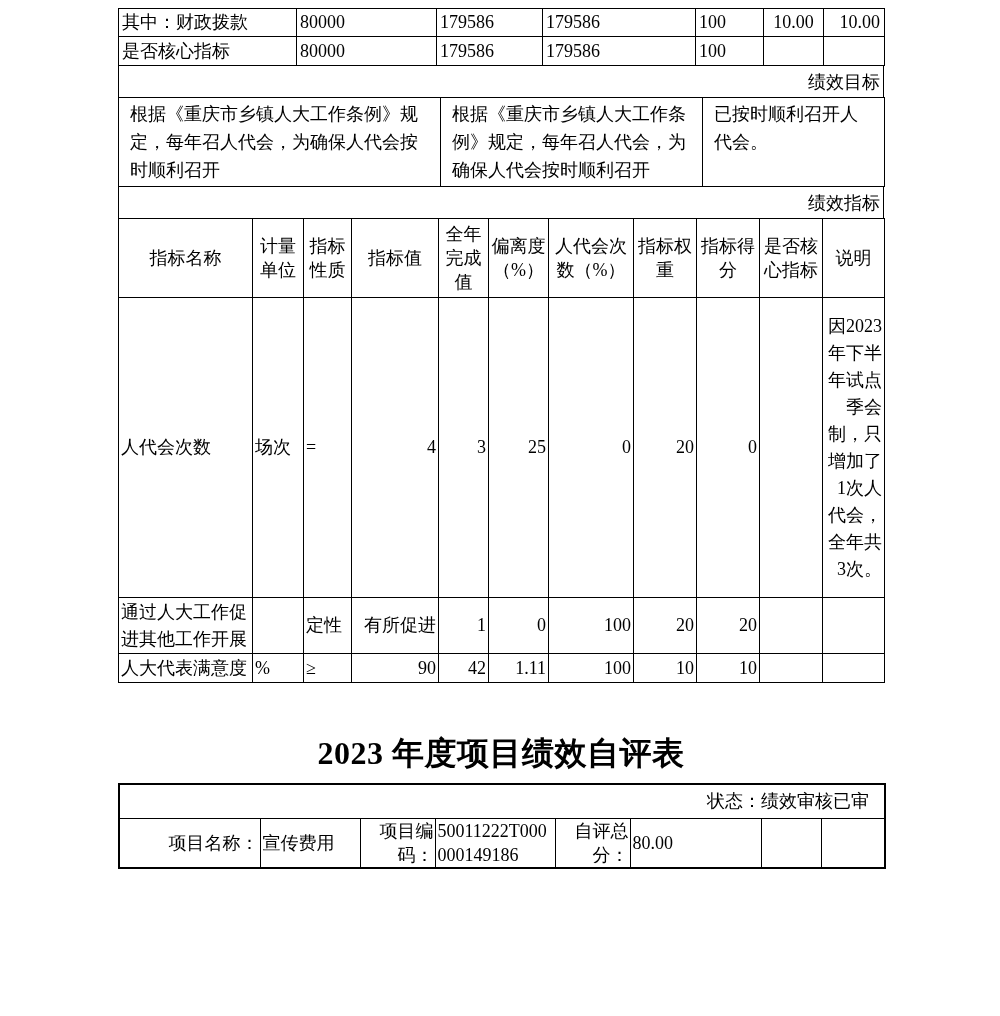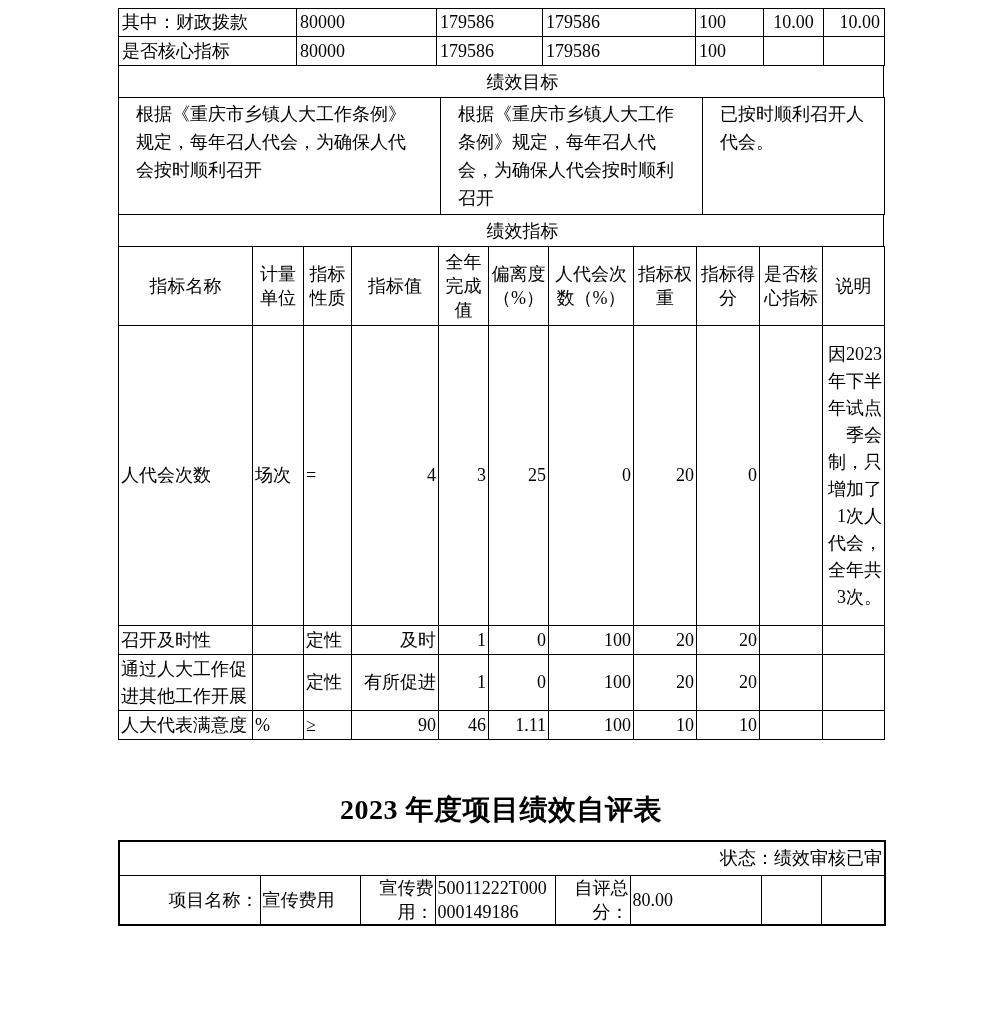--- a/index.html
+++ b/index.html
@@ -16,33 +16,33 @@
   .doc > table.tbl:first-child{margin-top:8px;}
   td{
     border:1px solid #000;
     font-size:18px;line-height:27px;
     padding:0 3px;vertical-align:middle;
     word-break:break-all;overflow:hidden;
   }
   .lft{text-align:left;}
   .rgt{text-align:right;padding-right:4px;}
   .ctr{text-align:center;}
-  .banner td{text-align:center;height:31px;line-height:30px;padding-left:46px;}
+  .banner td{text-align:right;height:31px;line-height:30px;padding-left:46px;}
   .ghdr td{text-align:center;line-height:25px;}
-  .gtxt td{line-height:28px;padding:2px 17px;vertical-align:top;}
+  .gtxt td{line-height:28px;padding:2px 11px;vertical-align:top;}
   .ihdr td{text-align:center;line-height:24px;padding:0 2px;}
   .ind td{padding:0 2px;}
   .note-cell{line-height:27px;text-align:right;vertical-align:middle;}
   .title{
-    text-align:center;font-size:28px;font-weight:bold;
+    text-align:center;font-size:32px;font-weight:bold;
     line-height:38px;margin:51px 0 12px 0;
     letter-spacing:0.5px;
   }
   table.bottom{border:2px solid #000;}
-  .status-cell{text-align:right;padding-right:2px;height:33px;}
+  .status-cell{text-align:right;padding-right:15px;height:33px;}
   .lbl{text-align:right;padding:0 1px 0 3px;line-height:24px;}
   .val{text-align:left;padding:0 2px;line-height:24px;}
 </style>
 </head>
 <body>
 
 <div class="doc">
 
   <table class="tbl">
     <colgroup>
@@ -141,52 +141,39 @@
       <td class="lft">=</td>
       <td class="rgt">4</td>
       <td class="rgt">3</td>
       <td class="rgt">25</td>
       <td class="rgt">0</td>
       <td class="rgt">20</td>
       <td class="rgt">0</td>
       <td class="ctr"></td>
       <td class="note-cell">因2023年下半年试点季会制，只增加了1次人代会，全年共3次。</td>
     </tr>
-    <tr style="height:29px">
-      <td class="lft">召开及时性</td>
-      <td class="lft"></td>
-      <td class="lft">定性</td>
-      <td class="rgt">及时</td>
-      <td class="rgt">1</td>
-      <td class="rgt">0</td>
-      <td class="rgt">100</td>
-      <td class="rgt">20</td>
-      <td class="rgt">20</td>
-      <td class="ctr"></td>
-      <td class="note-cell"></td>
-    </tr>
     <tr style="height:56px">
       <td class="lft">通过人大工作促进其他工作开展</td>
       <td class="lft"></td>
       <td class="lft">定性</td>
       <td class="rgt">有所促进</td>
       <td class="rgt">1</td>
       <td class="rgt">0</td>
       <td class="rgt">100</td>
       <td class="rgt">20</td>
       <td class="rgt">20</td>
       <td class="ctr"></td>
       <td class="note-cell"></td>
     </tr>
     <tr style="height:29px">
       <td class="lft">人大代表满意度</td>
       <td class="lft">%</td>
       <td class="lft">≥</td>
       <td class="rgt">90</td>
-      <td class="rgt">46</td>
+      <td class="rgt">42</td>
       <td class="rgt">1.11</td>
       <td class="rgt">100</td>
       <td class="rgt">10</td>
       <td class="rgt">10</td>
       <td class="ctr"></td>
       <td class="note-cell"></td>
     </tr>
   </tbody>
     </table>
 
@@ -203,21 +190,21 @@
         <col style="width:60px">
         <col style="width:64px">
     </colgroup>
     <tbody>
         <tr>
       <td colspan="8" class="status-cell">状态：绩效审核已审</td>
     </tr>
     <tr style="height:49px">
       <td class="lbl">项目名称：</td>
       <td class="val">宣传费用</td>
-      <td class="lbl">宣传费用：</td>
+      <td class="lbl">项目编码：</td>
       <td class="val">50011222T000000149186</td>
       <td class="lbl">自评总分：</td>
       <td class="val">80.00</td>
       <td></td>
       <td></td>
     </tr>
   </tbody>
     </table>
 
 </div>

